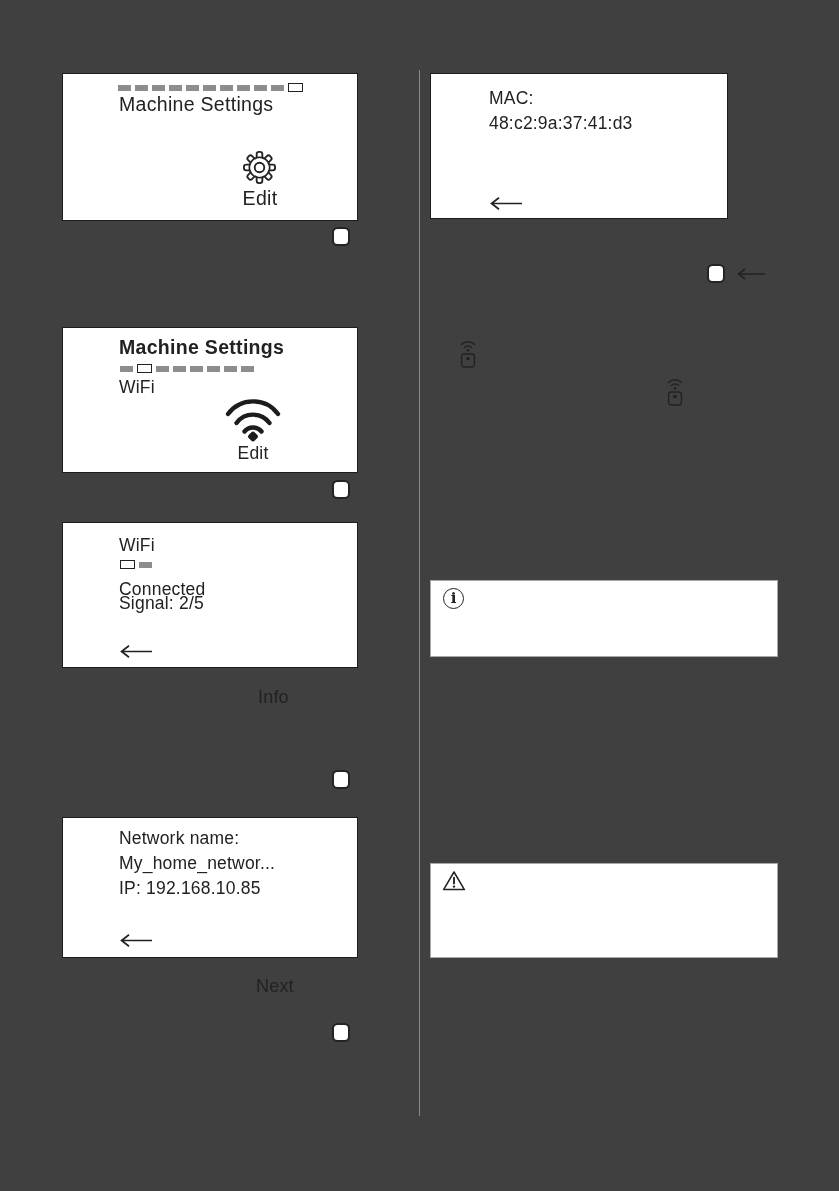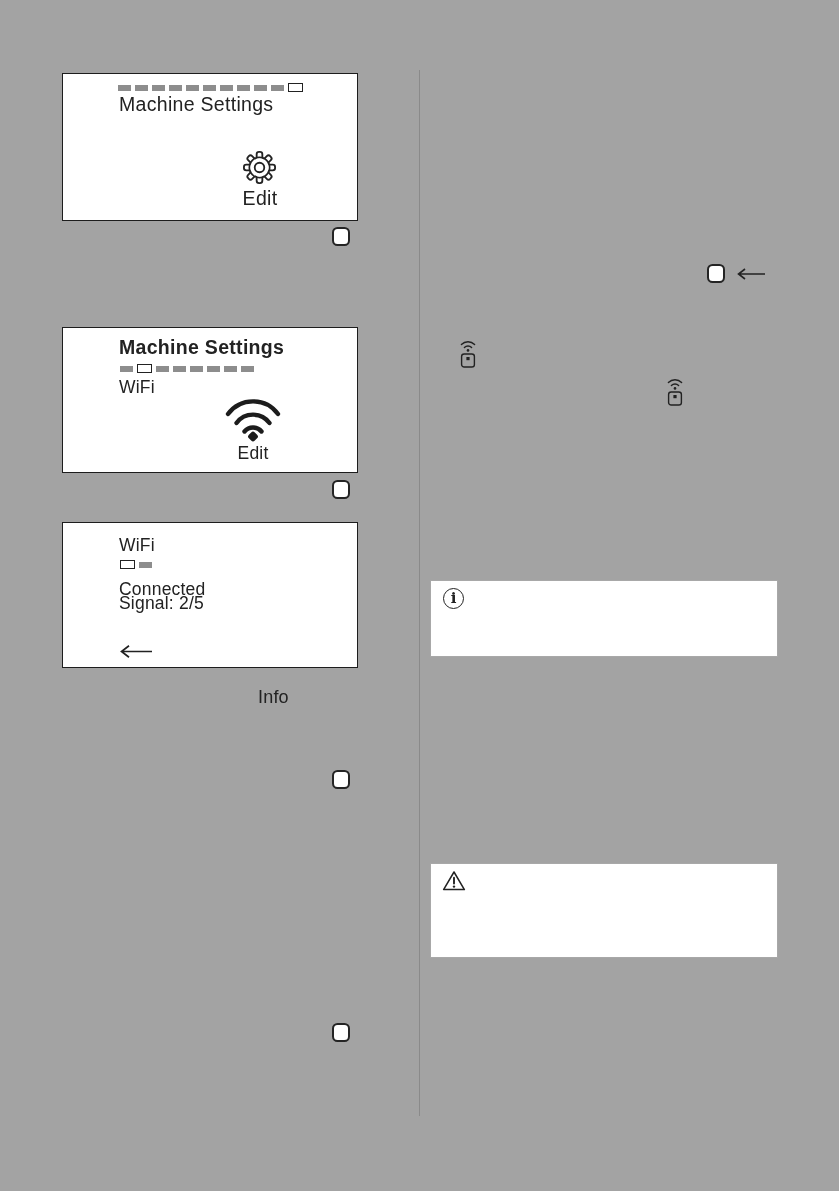--- a/index.html
+++ b/index.html
@@ -1,18 +1,18 @@
 <!DOCTYPE html>
 <html><head>
 <meta charset="utf-8">
 <style>
   * { margin:0; padding:0; box-sizing:border-box; }
   html,body { background:#ffffff; }
   .page {
-    position:relative; width:839px; height:1191px; background:#a3a3a3;
+    position:relative; width:839px; height:1191px; background:#404040;
     font-family:"Liberation Sans", sans-serif; color:#1e1e1e; overflow:hidden;
   }
   .divider { position:absolute; left:419px; top:70px; width:1px; height:1046px; background:#8a8a8a; }
 
   
   .screen { position:absolute; background:#fff; border:1.6px solid #1d1d1d; }
   #screen-settings-root { left:62px;  top:73px;  width:296px; height:148px; }
   #screen-settings-wifi { left:62px;  top:327px; width:296px; height:146px; }
   #screen-wifi-status   { left:62px;  top:522px; width:296px; height:146px; }
   #screen-wifi-network  { left:62px;  top:817px; width:296px; height:141px; }
@@ -138,22 +138,42 @@
     <div class="abs t-body" style="left:56px; top:70px;">Signal: 2/5</div>
     <div class="abs" style="left:56px; top:121px;">
       <svg width="34" height="15" viewBox="0 0 34 15">
         <path d="M33 7.5 H2.5 M10 1.8 L2.5 7.5 L10 13.2" fill="none" stroke="#222" stroke-width="1.7"></path>
       </svg>
     </div>
     <div class="abs t-action" style="left:195px; top:118px;">Info</div>
   </div>
   <div class="okbtn" id="ok-3"></div>
 
+  <div class="screen" id="screen-wifi-network">
+    <div class="abs t-body" style="left:56px; top:10px;">Network name:</div>
+    <div class="abs t-body" style="left:56px; top:35px;">My_home_networ...</div>
+    <div class="abs t-body" style="left:56px; top:60px;">IP: 192.168.10.85</div>
+    <div class="abs" style="left:56px; top:115px;">
+      <svg width="34" height="15" viewBox="0 0 34 15">
+        <path d="M33 7.5 H2.5 M10 1.8 L2.5 7.5 L10 13.2" fill="none" stroke="#222" stroke-width="1.7"></path>
+      </svg>
+    </div>
+    <div class="abs t-action" style="left:193px; top:112px;">Next</div>
+  </div>
   <div class="okbtn" id="ok-4"></div>
 
+  <div class="screen" id="screen-wifi-mac">
+    <div class="abs t-body" style="left:58px; top:14px;">MAC:</div>
+    <div class="abs t-body" style="left:58px; top:39px;">48:c2:9a:37:41:d3</div>
+    <div class="abs" style="left:58px; top:122px;">
+      <svg width="34" height="15" viewBox="0 0 34 15">
+        <path d="M33 7.5 H2.5 M10 1.8 L2.5 7.5 L10 13.2" fill="none" stroke="#222" stroke-width="1.7"></path>
+      </svg>
+    </div>
+  </div>
 
   <div class="okbtn" id="ok-5"></div>
   <div class="abs" id="back-glyph-right">
     <svg width="30" height="14" viewBox="0 0 30 14">
       <path d="M29 7 H2.5 M9 2 L2.5 7 L9 12" fill="none" stroke="#222" stroke-width="1.6"></path>
     </svg>
   </div>
 
   <div class="abs" style="left:459px; top:341px;">
     <svg width="18" height="27" viewBox="0 0 18 27">

